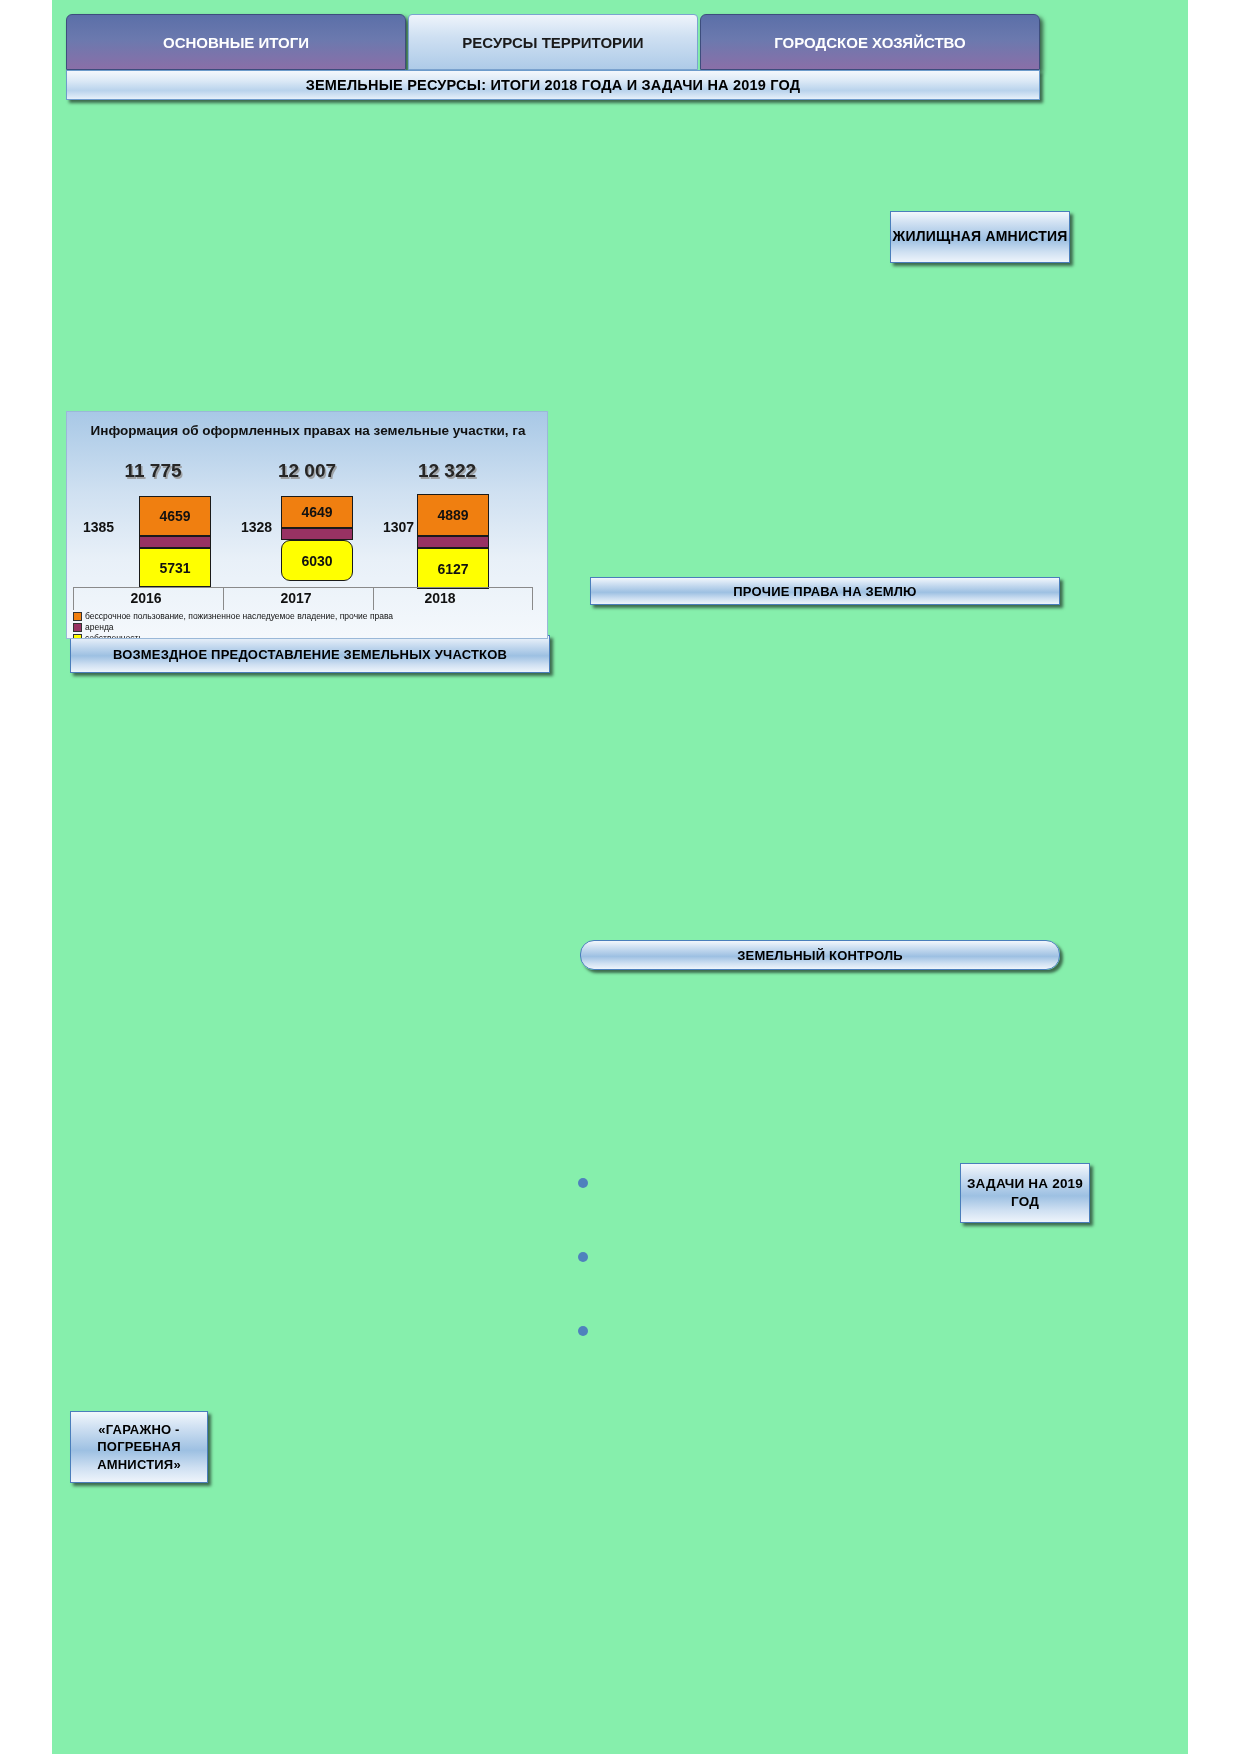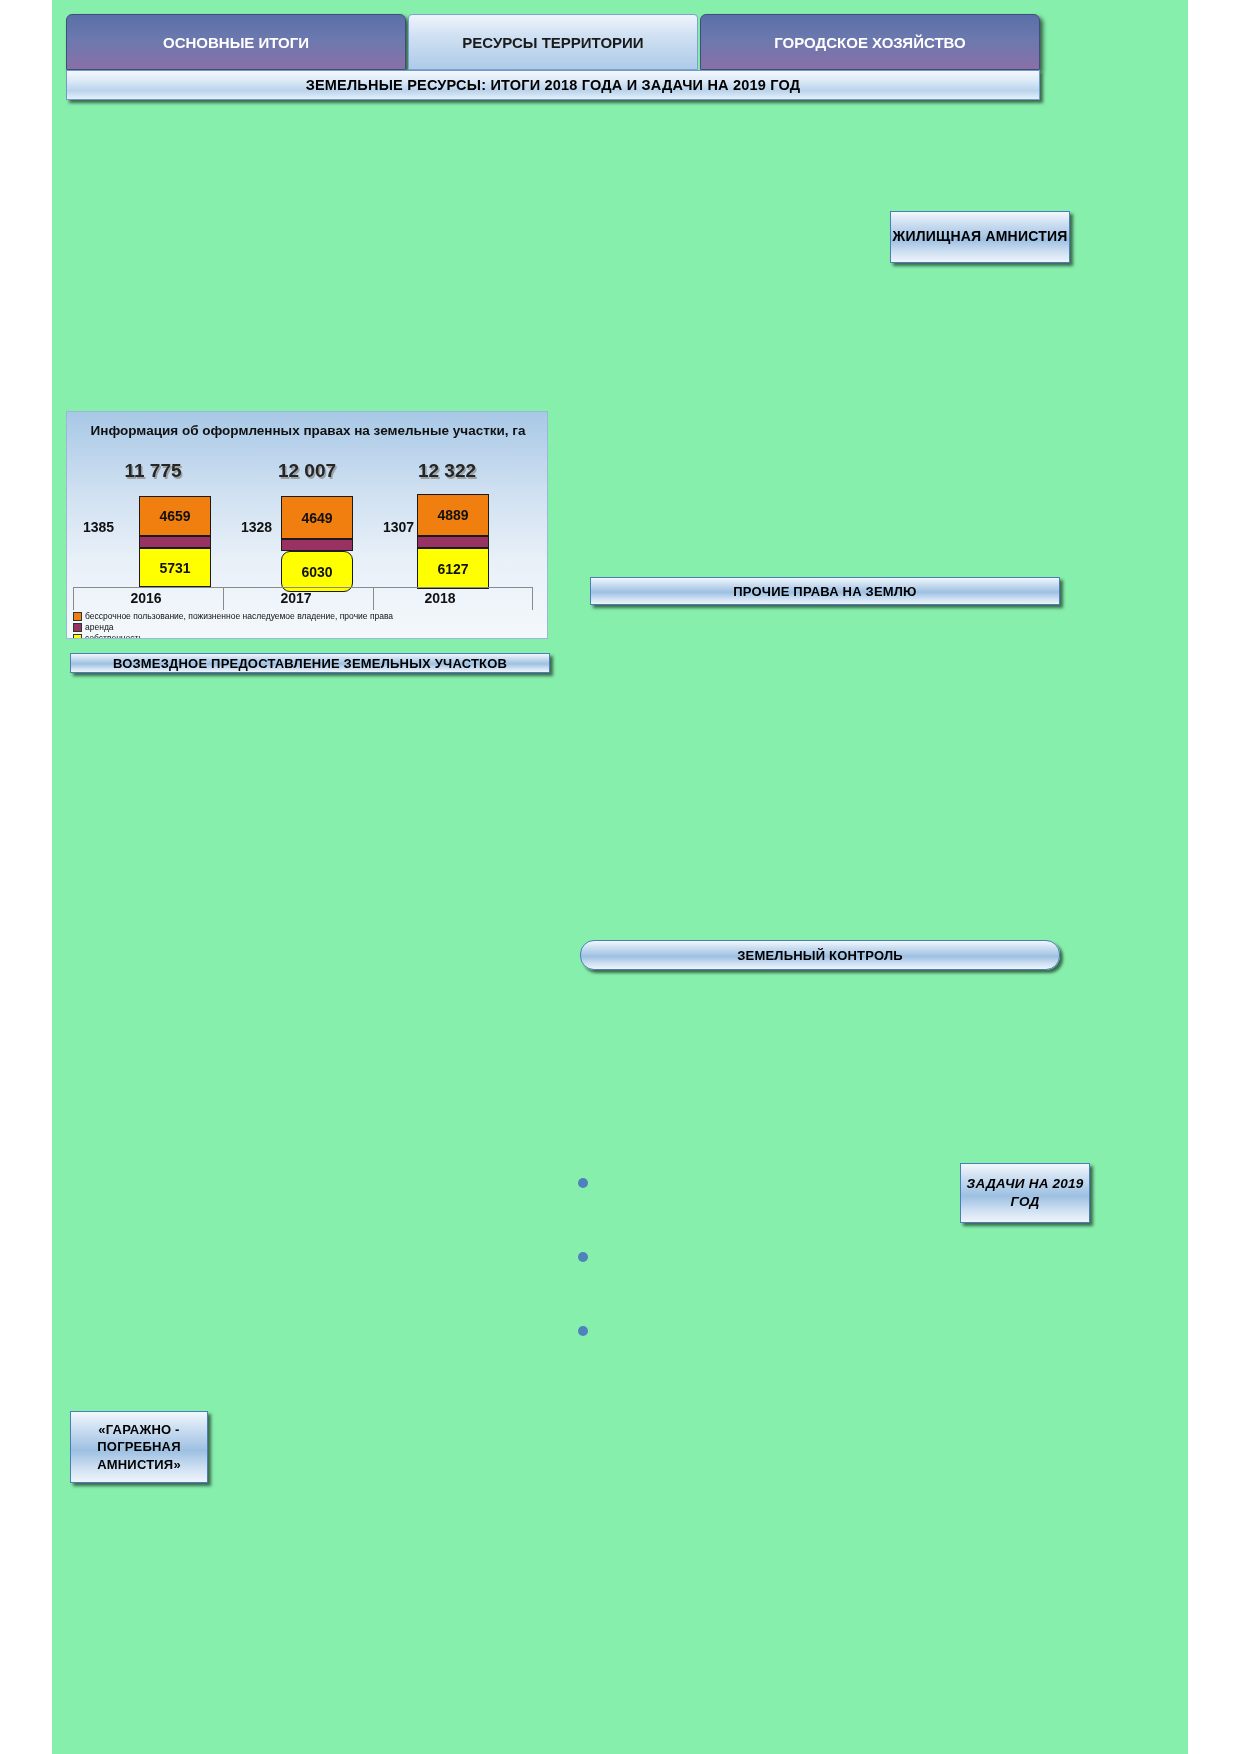--- a/index.html
+++ b/index.html
@@ -52,26 +52,26 @@
   
   #title-ribbon{
     left:14px;top:70px;width:974px;height:30px;
     font-size:14.5px;
     background:linear-gradient(to bottom,#f4f8fc 0%,#dce9f6 35%,#b9d3ec 70%,#e6f0fa 100%);
     border:1px solid #6d9bcb;
   }
 
   
   #hdr-land{left:18px;top:126px;width:470px;height:32px;font-size:14px;}
-  #hdr-paid{left:18px;top:653px;width:480px;height:20px;font-size:13px;}
+  #hdr-paid{left:18px;top:635px;width:480px;height:38px;font-size:13px;}
   #hdr-other{left:538px;top:577px;width:470px;height:28px;font-size:13px;}
   #hdr-control{left:528px;top:940px;width:480px;height:30px;font-size:13px;border-radius:14px;}
 
   #box-housing{left:838px;top:211px;width:180px;height:52px;font-size:14px;flex-direction:column;line-height:1.25;}
-  #box-tasks{left:908px;top:1163px;width:130px;height:60px;font-size:13.5px;flex-direction:column;line-height:1.3;font-style:italic;}
+  #box-tasks{left:908px;top:1163px;width:130px;height:60px;font-size:13.5px;flex-direction:column;line-height:1.3;}
   #box-garage{left:18px;top:1411px;width:138px;height:72px;font-size:13px;flex-direction:column;line-height:1.35;}
 
   
   .bullet{
     position:absolute;width:10px;height:10px;border-radius:50%;
     background:#4f81bd;
   }
   #bullet-1{left:526px;top:1178px;}
   #bullet-2{left:526px;top:1252px;}
   #bullet-3{left:526px;top:1326px;}
@@ -207,21 +207,21 @@
           <div class="seg orange" style="height:40px;">4659</div>
           <div class="seg purple" style="height:12px;"></div>
           <div class="seg yellow" style="height:39px;">5731</div>
         </div>
       </div>
 
       <div class="group" id="g-1">
         <div class="total">12 007</div>
         <div class="side" id="s-1" style="top:55px;">1328</div>
         <div class="stack" id="k-1" style="top:32px;">
-          <div class="seg orange" style="height:43px;">4649</div>
+          <div class="seg orange" style="height:32px;">4649</div>
           <div class="seg purple" style="height:12px;"></div>
           <div class="seg yellow" style="height:41px;border-radius:9px;">6030</div>
         </div>
       </div>
 
       <div class="group" id="g-2">
         <div class="total">12 322</div>
         <div class="side" id="s-2" style="top:55px;">1307</div>
         <div class="stack" id="k-2" style="top:30px;border-radius:16px;">
           <div class="seg orange" style="height:42px;">4889</div>

